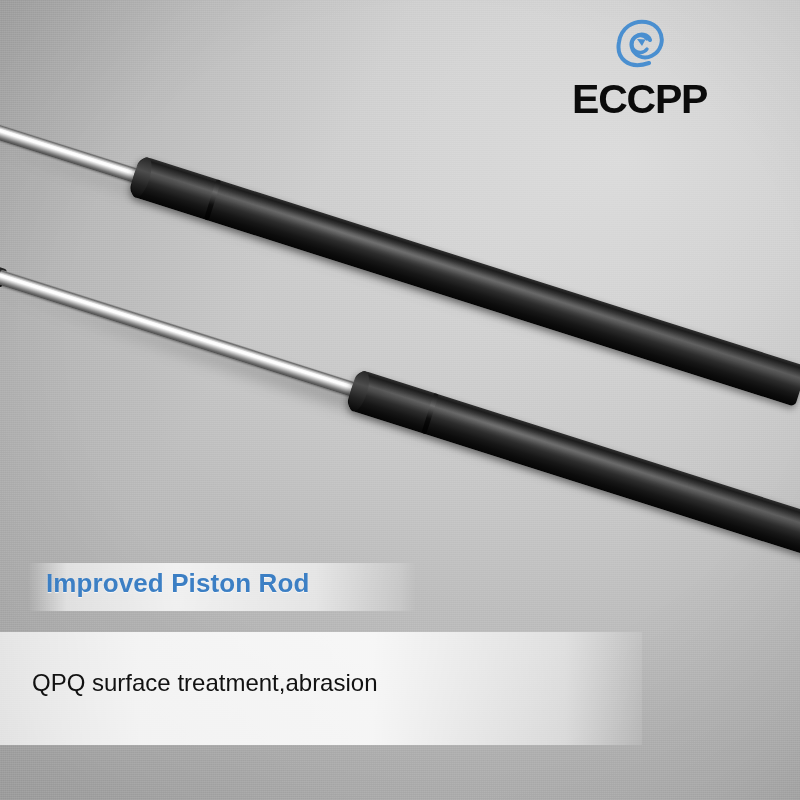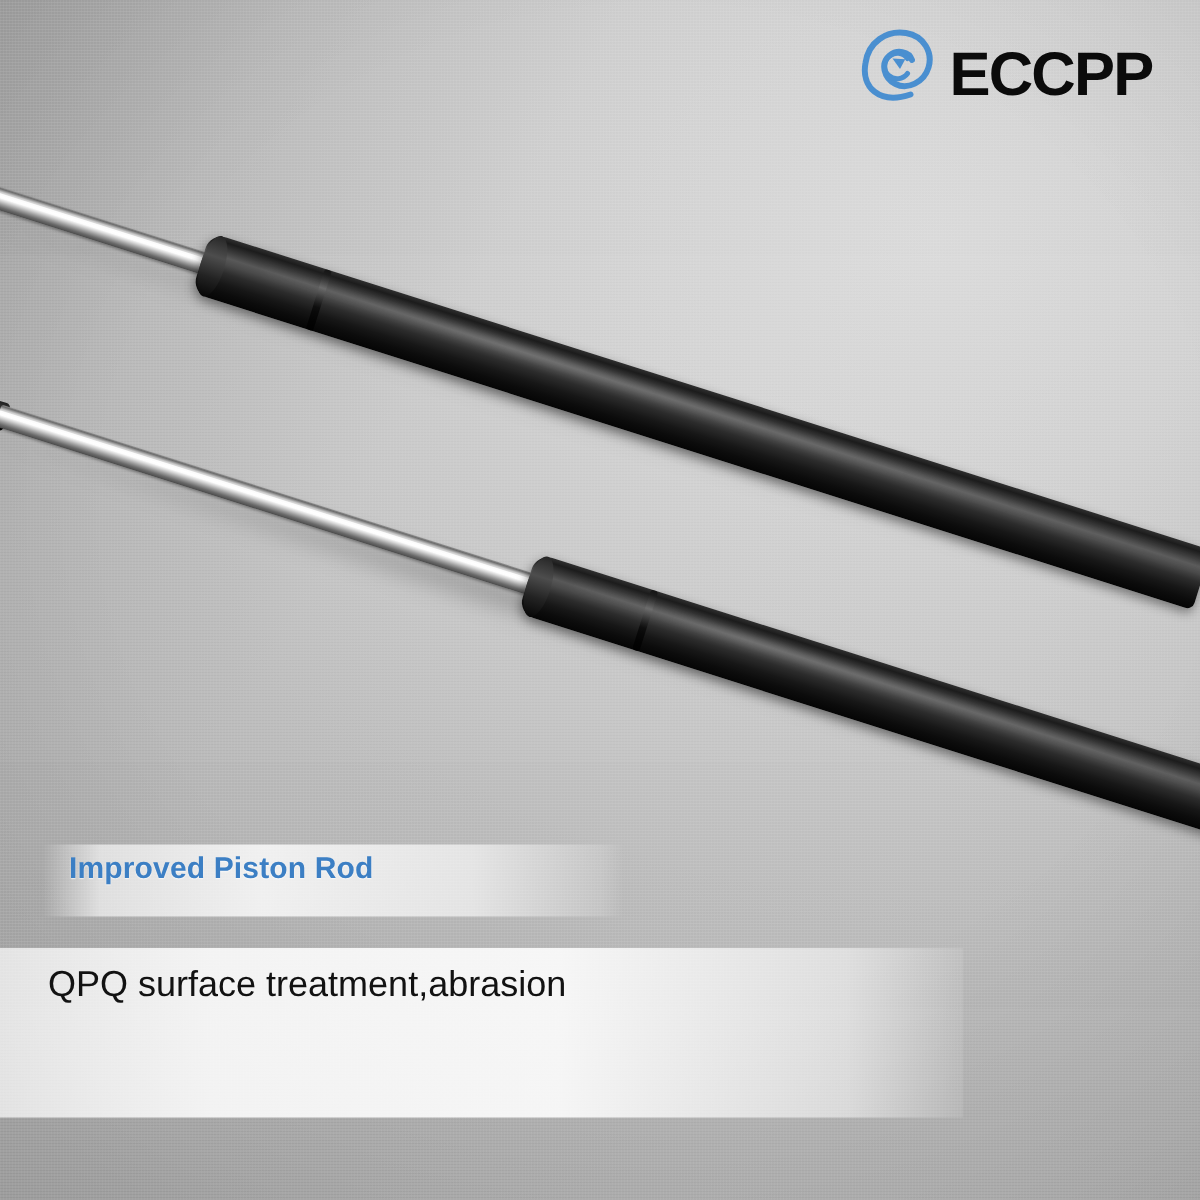--- a/index.html
+++ b/index.html
@@ -150,22 +150,23 @@
     position: absolute;
     transform-origin: 0 50%;
     background: radial-gradient(ellipse 50% 50% at 50% 50%, rgba(0,0,0,0.30), rgba(0,0,0,0));
     filter: blur(7px);
   }
 
   
   .logo {
     position: absolute;
     display: flex;
-    align-items: flex-end;
+    align-items: center;
     gap: 9px;
+    flex-direction: column;
   }
   .logo-mark { width: 52px; height: 52px; display: block; }
   .logo-word {
     font-size: 41px;
     font-weight: bold;
     letter-spacing: -1.2px;
     color: #0b0b0b;
     line-height: 1;
   }
 
@@ -181,21 +182,21 @@
         rgba(255,255,255,0.62) 10%,
         rgba(255,255,255,0.80) 38%,
         rgba(255,255,255,0.62) 74%,
         rgba(255,255,255,0.16) 96%,
         rgba(255,255,255,0.00) 100%);
   }
   .headline {
     position: absolute;
     left: 46px;
     top: 568px;
-    font-size: 20px;
+    font-size: 26px;
     font-weight: bold;
     color: #3c7fc4;
     letter-spacing: 0.1px;
     white-space: nowrap;
     text-shadow: 0 1px 1px rgba(255,255,255,0.75);
   }
 
   
   .body-band {
     position: absolute;
@@ -213,21 +214,21 @@
   .body-copy {
     position: absolute;
     left: 32px;
     top: 638px;
     width: 620px;
     font-size: 24px;
     color: #121212;
     line-height: 38px;
     white-space: nowrap;
   }
-  .body-copy div { white-space: nowrap; }
+  .body-copy div { white-space: nowrap; margin-top: 26px; }
 </style>
 </head>
 <body>
 
 <div id="stage">
 
   <div class="bg-base"></div>
   <div class="bg-sweep"></div>
   <div class="bg-vignette"></div>
   <div class="bg-grain"></div>

